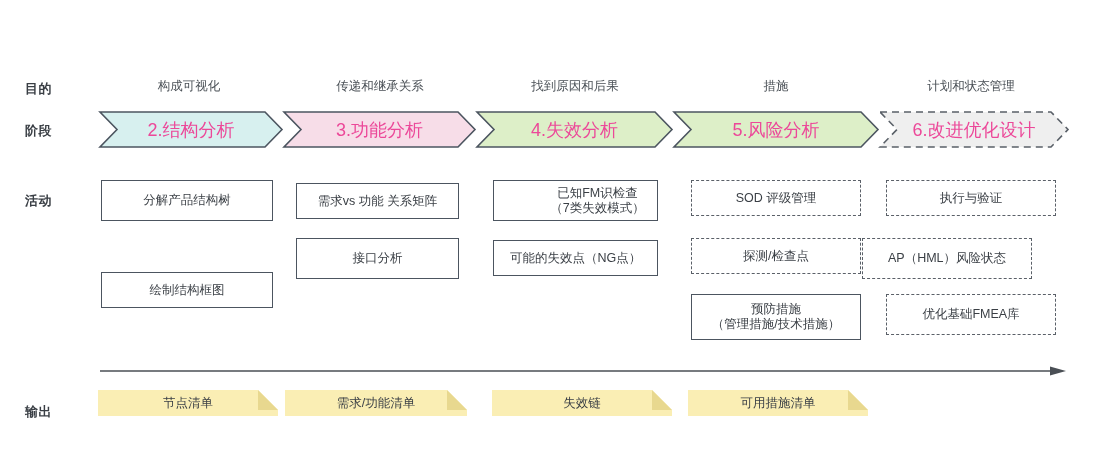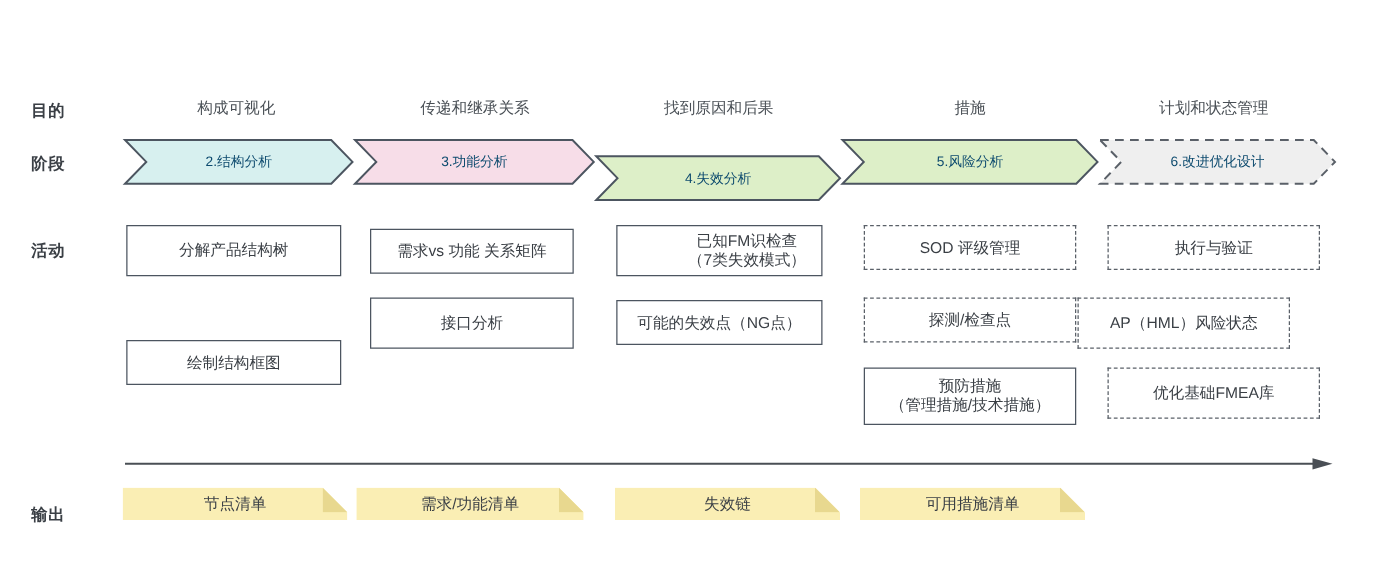--- a/index.html
+++ b/index.html
@@ -52,22 +52,22 @@
   
   .stage-wrap{
     position:absolute;
     top:112px;
     height:35px;
   }
   .chev{
     position:relative;
     width:100%;height:100%;
     display:flex;align-items:center;justify-content:center;
-    font-size:11px;
-    color:#0c4a6e;
+    font-size:18px;
+    color:#ec4899;
     box-sizing:border-box;
     text-align:center;
   }
   .chev svg{position:absolute;left:0;top:0;width:100%;height:100%;overflow:visible;}
   .chev span{position:relative;z-index:2;}
 
   
   .act-box{
     position:absolute;
     box-sizing:border-box;
@@ -167,21 +167,21 @@
       </div>
       <div class="act-box" style="left: 296px; width: 163px; top: 238px; height: 41px;">
         <div>接口分析</div>
       </div>
       <div class="note" style="left: 285px; top: 390px; width: 182px; background: transparent;">
         <div class="body" style="background: rgb(250, 238, 180);"></div>
         <div class="fold" style="background: rgb(232, 216, 143);"></div>
         <span class="lbl">需求/功能清单</span>
       </div>
       <div class="purpose-cell" style="left: 465px; width: 220px;">找到原因和后果</div>
-      <div class="stage-wrap" style="left: 477px; width: 195px; margin-top: 13px;">
+      <div class="stage-wrap" style="left: 477px; width: 195px;">
         <div class="chev">
           <svg viewBox="0 0 195 35" preserveAspectRatio="none">
             <polygon points="0,0 178,0 195,17.5 178,35 0,35 17,17.5" fill="#ddefc8" stroke="#4c5560" stroke-width="1.6" stroke-linejoin="miter"></polygon>
           </svg>
           <span>4.失效分析</span>
         </div>
       </div>
       <div class="act-box" style="left: 493px; width: 165px; top: 180px; height: 41px; padding-left: 44px;">
         <div>已知FM识检查<br>（7类失效模式）</div>
       </div>

